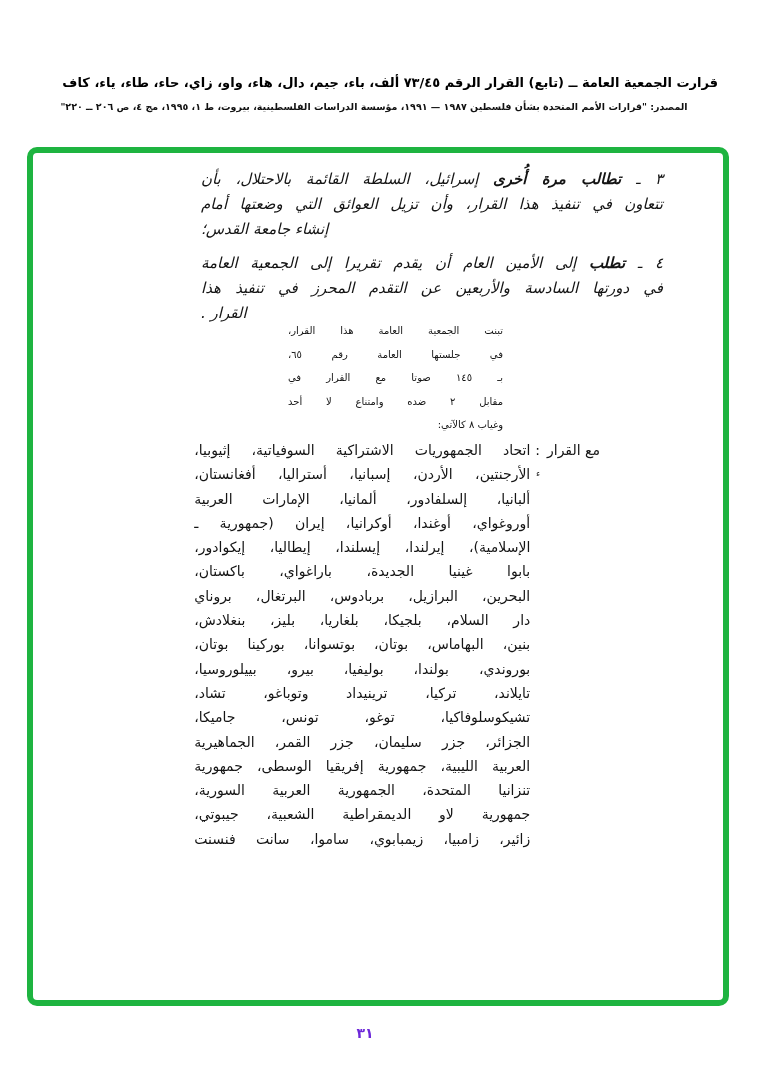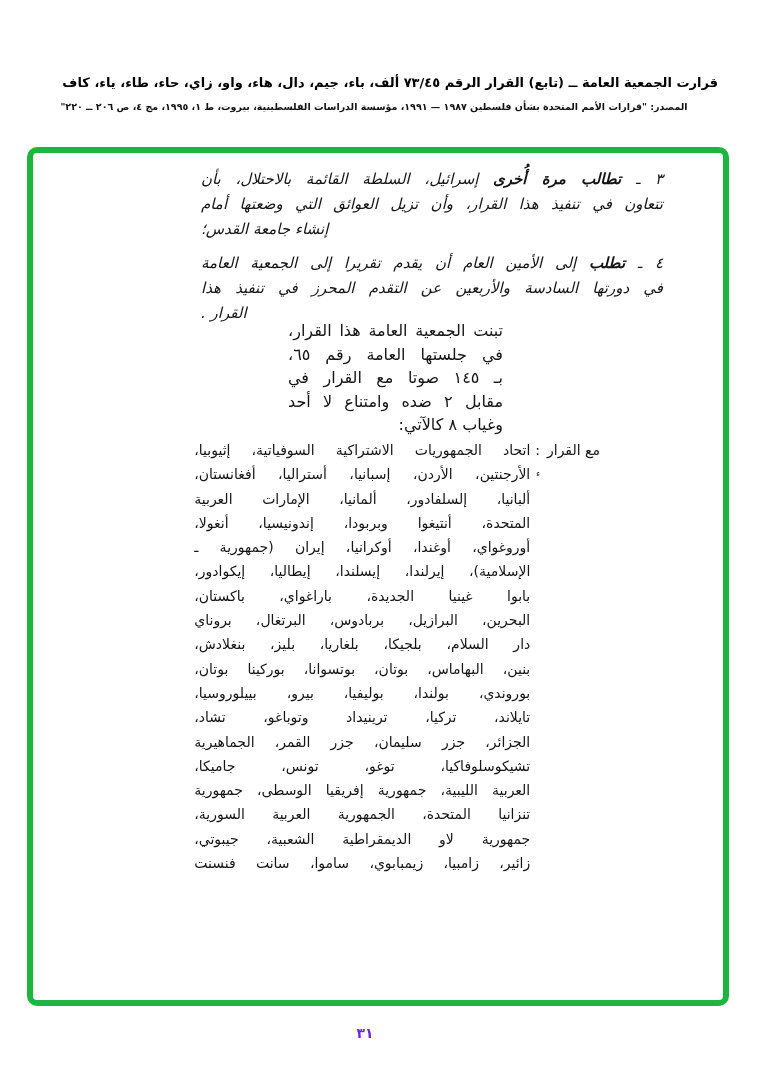--- a/index.html
+++ b/index.html
@@ -28,21 +28,21 @@
     position:absolute;right:95px;width:462px;
     font-size:15px;line-height:25px;font-style:italic;
   }
   #clause3{top:167px;}
   #clause4{top:251px;}
   .clause .line{text-align:justify;text-align-last:justify;}
   .clause .line:last-child{text-align-last:left;}
   .b{font-weight:bold;}
   .adoption{
     position:absolute;top:319px;right:255px;width:215px;
-    font-size:16px;line-height:23.5px;
+    font-size:10px;line-height:23.5px;
   }
   .adoption .line{text-align:justify;text-align-last:justify;}
   .adoption .line:last-child{text-align-last:right;}
   .vote{
     position:absolute;top:438px;right:158px;
     display:flex;align-items:flex-start;
   }
   .vote-label{font-size:14px;line-height:24.3px;white-space:nowrap;}
   .vote-colon{margin:0 7px 0 5px;font-size:14px;line-height:24.3px;}
   .vote-list{width:336px;font-size:14px;line-height:24.3px;}
@@ -84,31 +84,30 @@
     <div class="line"><span>وغياب ٨ كالآتي:</span></div>
   </div>
 
 <div class="vote">
   <span class="vote-label">مع القرار</span>
   <span class="vote-colon">:</span>
   <div class="vote-list">
       <div class="line"><span>اتحاد الجمهوريات الاشتراكية السوفياتية، إثيوبيا،</span></div>
       <div class="line"><span>الأرجنتين، الأردن، إسبانيا، أستراليا، أفغانستان،</span></div>
       <div class="line"><span>ألبانيا، إلسلفادور، ألمانيا، الإمارات العربية</span></div>
-      <div class="line"><span>المتحدة، أنتيغوا وبربودا، إندونيسيا، أنغولا،</span></div>
       <div class="line"><span>أوروغواي، أوغندا، أوكرانيا، إيران (جمهورية ـ</span></div>
       <div class="line"><span>الإسلامية)، إيرلندا، إيسلندا، إيطاليا، إيكوادور،</span></div>
       <div class="line"><span>بابوا غينيا الجديدة، باراغواي، باكستان،</span></div>
       <div class="line"><span>البحرين، البرازيل، بربادوس، البرتغال، بروناي</span></div>
       <div class="line"><span>دار السلام، بلجيكا، بلغاريا، بليز، بنغلادش،</span></div>
       <div class="line"><span>بنين، البهاماس، بوتان، بوتسوانا، بوركينا بوتان،</span></div>
       <div class="line"><span>بوروندي، بولندا، بوليفيا، بيرو، بييلوروسيا،</span></div>
       <div class="line"><span>تايلاند، تركيا، ترينيداد وتوباغو، تشاد،</span></div>
+      <div class="line"><span>تشيكوسلوفاكيا، توغو، تونس، جاميكا،</span></div>
       <div class="line"><span>الجزائر، جزر سليمان، جزر القمر، الجماهيرية</span></div>
-      <div class="line"><span>تشيكوسلوفاكيا، توغو، تونس، جاميكا،</span></div>
       <div class="line"><span>العربية الليبية، جمهورية إفريقيا الوسطى، جمهورية</span></div>
       <div class="line"><span>تنزانيا المتحدة، الجمهورية العربية السورية،</span></div>
       <div class="line"><span>جمهورية لاو الديمقراطية الشعبية، جيبوتي،</span></div>
       <div class="line"><span>زائير، زامبيا، زيمبابوي، ساموا، سانت فنسنت</span></div>
     </div>
 </div>
 
 <div class="margin-mark">ء</div>
 
 <div class="page-number">٣١</div>

